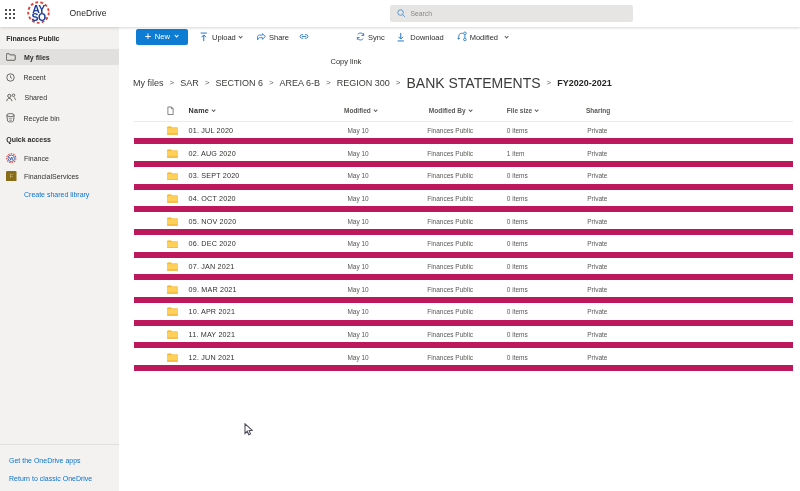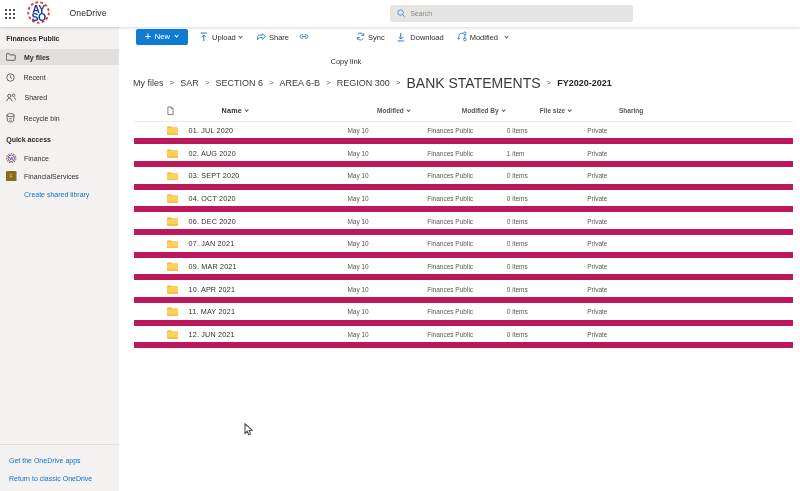--- a/index.html
+++ b/index.html
@@ -43,21 +43,21 @@
 #crumbs { left:133px; top:74.5px; display:flex; align-items:center; font-size:9px; color:#3b3a39; white-space:nowrap; }
 #crumbs .sep { margin:0 6px; color:#605e5c; font-size:8px; position:relative; top:-0.5px; }
 #crumbs .b { font-size:14px; }
 #crumbs .last { font-weight:bold; font-size:9px; color:#252423; }
 
 
 #table { left:134px; top:100px; width:659px; }
 .hdr { position:relative; height:21.8px; border-bottom:1px solid #edebe9; }
 .row { position:relative; height:22.65px; border-bottom:6px solid #be185d; }
 .c { position:absolute; top:50%; transform:translateY(-50%); white-space:nowrap; }
-.hc { font-size:7.3px; font-weight:bold; color:#3b3a39;margin-left:33px; }
+.hc { font-size:7.3px; font-weight:bold; color:#3b3a39; }
 .c0 { left:33px; }
 .c1 { left:54.6px; font-size:7.2px; color:#32302e; letter-spacing:0.18px; }
 .c2 { left:213.4px; font-size:6.5px; color:#5a5856; }
 .c3 { left:293.2px; font-size:6.5px; color:#5a5856; }
 .c4 { left:372.8px; font-size:6.5px; color:#5a5856; }
 .c5 { left:453.2px; font-size:6.5px; color:#5a5856; }
 .hdr .c1 { left:54.6px; } .hdr .c2 { left:210px; } .hdr .c3 { left:294.8px; } .hdr .c4 { left:372.8px; } .hdr .c5 { left:452px; }
 .hdr .chv { margin-left:3px; }
 </style>
 </head>
@@ -280,20 +280,33 @@
     <span class="c c4">0 items</span>
     <span class="c c5">Private</span>
   </div>
   <div class="row">
     <span class="c c0"><svg width="11" height="8.8" viewBox="0 0 16 12.8">
       <path d="M0.3 2c0-.8.5-1.3 1.3-1.3h4.2l2 2.4h-7.5z" fill="#f6a700"></path>
       <rect x="0.3" y="2.3" width="15.4" height="10.2" rx="1" fill="#ffd158"></rect>
       <path d="M0.3 11h15.4v0.5a1 1 0 0 1-1 1H1.3a1 1 0 0 1-1-1z" fill="#edab31"></path>
       <rect x="0.3" y="2.3" width="15.4" height="10.2" rx="1" fill="none" stroke="#f0b23c" stroke-width="0.7"></rect>
     </svg></span>
+    <span class="c c1">05. NOV 2020</span>
+    <span class="c c2">May 10</span>
+    <span class="c c3">Finances Public</span>
+    <span class="c c4">0 items</span>
+    <span class="c c5">Private</span>
+  </div>
+  <div class="row">
+    <span class="c c0"><svg width="11" height="8.8" viewBox="0 0 16 12.8">
+      <path d="M0.3 2c0-.8.5-1.3 1.3-1.3h4.2l2 2.4h-7.5z" fill="#f6a700"></path>
+      <rect x="0.3" y="2.3" width="15.4" height="10.2" rx="1" fill="#ffd158"></rect>
+      <path d="M0.3 11h15.4v0.5a1 1 0 0 1-1 1H1.3a1 1 0 0 1-1-1z" fill="#edab31"></path>
+      <rect x="0.3" y="2.3" width="15.4" height="10.2" rx="1" fill="none" stroke="#f0b23c" stroke-width="0.7"></rect>
+    </svg></span>
     <span class="c c1">06. DEC 2020</span>
     <span class="c c2">May 10</span>
     <span class="c c3">Finances Public</span>
     <span class="c c4">0 items</span>
     <span class="c c5">Private</span>
   </div>
   <div class="row">
     <span class="c c0"><svg width="11" height="8.8" viewBox="0 0 16 12.8">
       <path d="M0.3 2c0-.8.5-1.3 1.3-1.3h4.2l2 2.4h-7.5z" fill="#f6a700"></path>
       <rect x="0.3" y="2.3" width="15.4" height="10.2" rx="1" fill="#ffd158"></rect>

